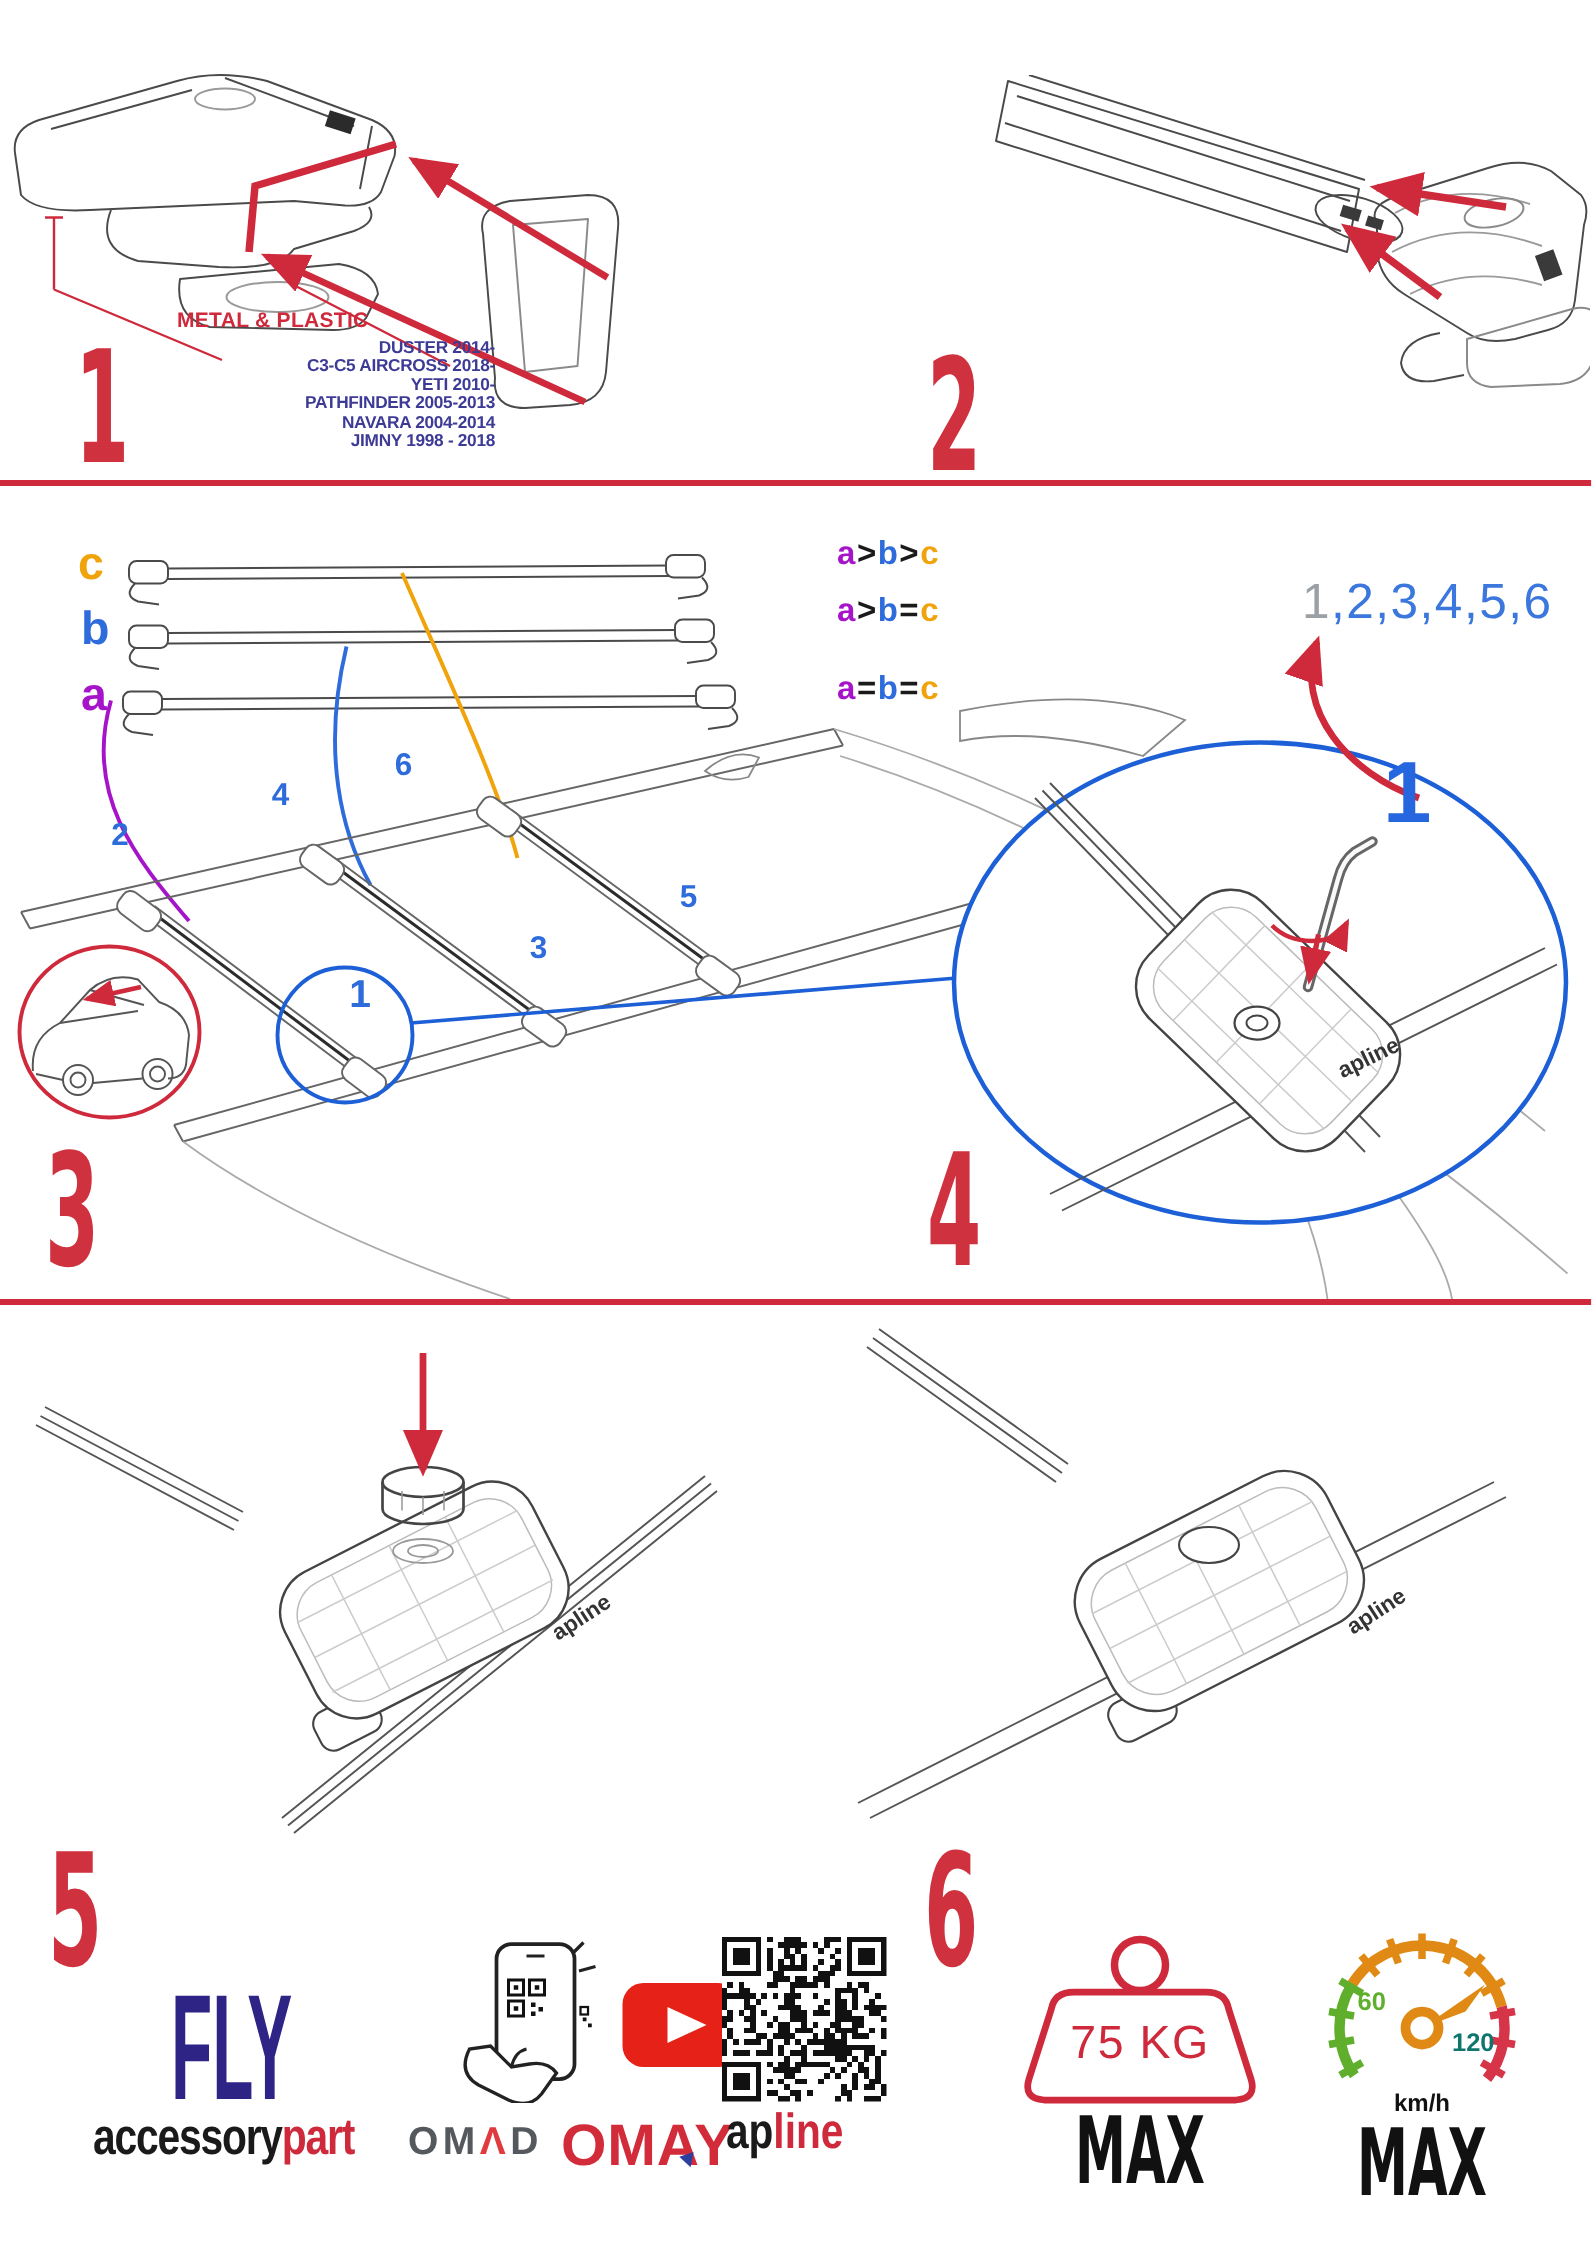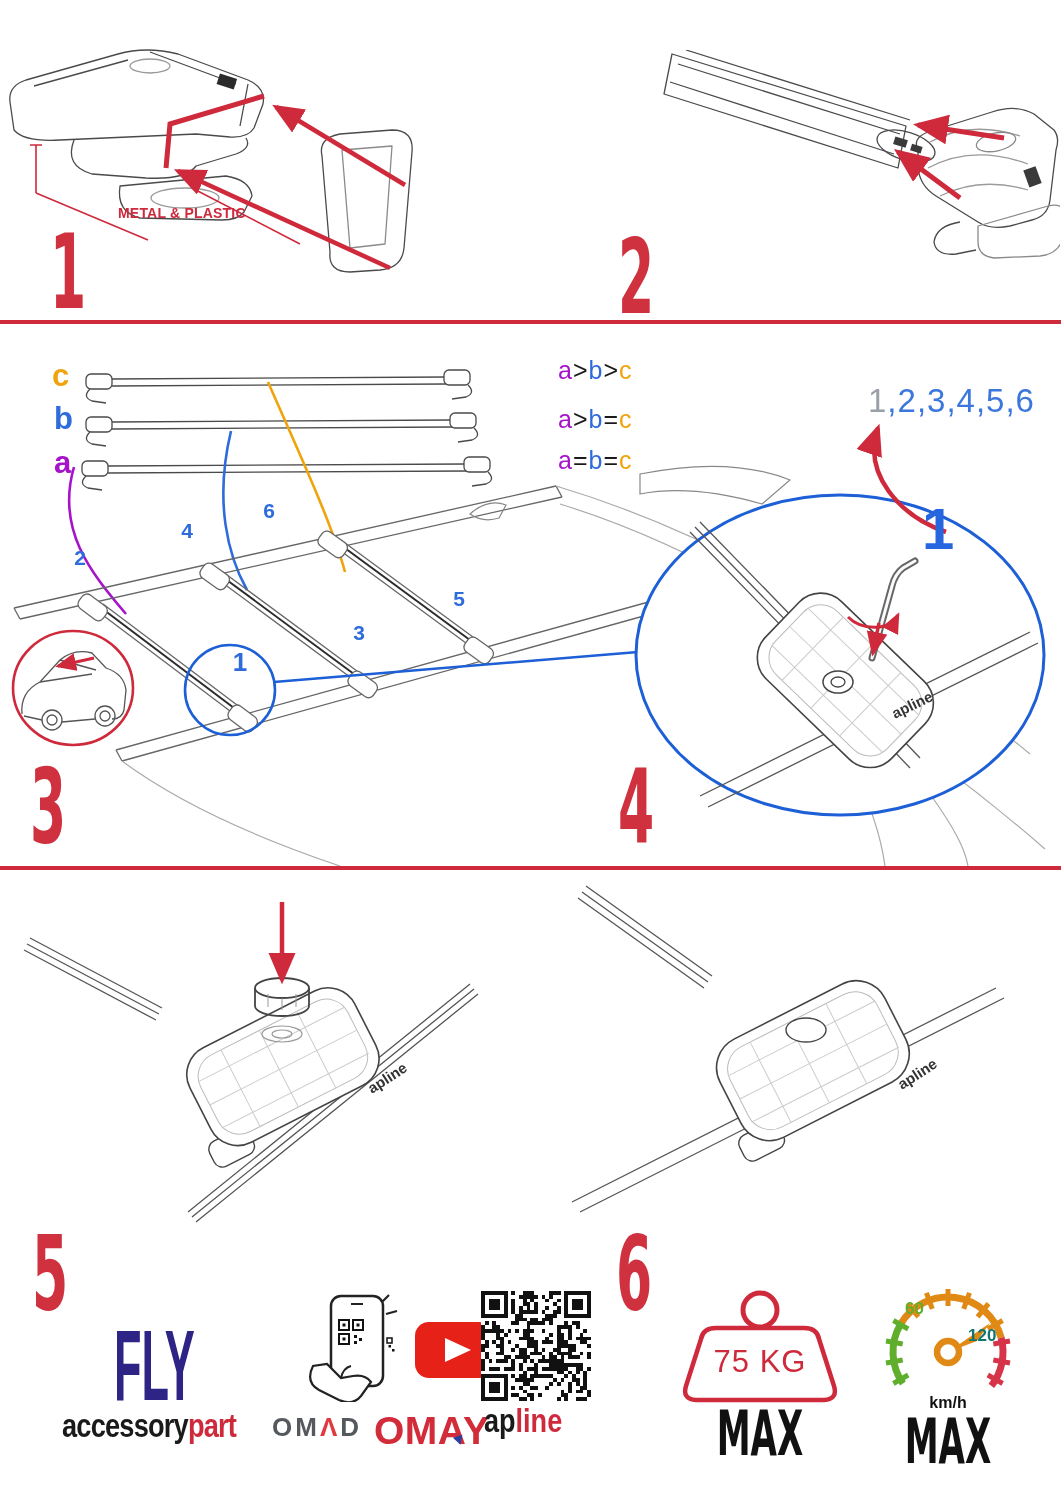--- a/index.html
+++ b/index.html
@@ -11,21 +11,21 @@
   .stepnum{position:absolute;font-family:"DejaVu Sans",sans-serif;font-weight:800;
            font-size:104px;line-height:0.82;color:#D0313F;
            transform:scaleX(0.5);transform-origin:0 0;}
   
   .material{position:absolute;left:118px;top:205px;width:212px;text-align:left;
             font-weight:700;font-size:14px;letter-spacing:.2px;color:#CE2A3C;}
   .models{position:absolute;left:118px;top:226px;width:212px;text-align:right;
           font-weight:700;font-size:11.5px;line-height:12.4px;letter-spacing:-.2px;color:#3D3B96;}
   
   .barlabel{position:absolute;font-size:31px;font-weight:700;line-height:1;}
-  .cmp{position:absolute;font-size:25px;font-weight:400;letter-spacing:1px;line-height:1;}
+  .cmp{position:absolute;font-size:22px;font-weight:700;letter-spacing:1px;line-height:1;}
   .ca{color:#A614C9}.cb{color:#2E6BDB}.cc{color:#F0A30A}.cop{color:#1a1a1a}
   .roofnum{position:absolute;transform:translate(-50%,-50%);color:#2E6BDB;
            font-weight:700;font-size:21px;line-height:1;}
   .seq{position:absolute;left:868px;top:382px;font-size:33px;font-weight:400;letter-spacing:1px;}
   .seq .g1{color:#9AA0A6}.seq .rest{color:#3B77DC}
   .callout1{position:absolute;left:922px;top:500px;font-size:58px;font-weight:800;color:#2667E0;line-height:1;}
   
   .fly{position:absolute;left:114px;top:1324px;font-size:100px;font-weight:800;line-height:0.82;
        color:#2D2486;transform:scaleX(0.45);transform-origin:0 0;}
   .accpart{position:absolute;left:62px;top:1406px;font-size:34px;font-weight:700;letter-spacing:-1px;
@@ -38,21 +38,21 @@
         letter-spacing:.5px;white-space:nowrap;}
   .omay-accent{position:absolute;left:80px;top:27px;width:0;height:0;border-left:5px solid transparent;
         border-right:5px solid transparent;border-top:9px solid #2B3F9E;transform:rotate(-18deg);}
   .apline{position:absolute;left:484px;top:1402px;font-size:33px;font-weight:700;letter-spacing:0;
           transform:scaleX(0.82);transform-origin:0 0;white-space:nowrap;}
   .apline .red{color:#CE2A3C}
   .kgtext{position:absolute;left:676px;top:1344px;width:168px;text-align:center;
           font-size:31px;font-weight:400;color:#CE2A3C;letter-spacing:1px;}
   .maxtext{position:absolute;font-family:"DejaVu Sans",sans-serif;font-size:62px;font-weight:700;color:#111;
            line-height:0.85;transform:scaleX(0.55);transform-origin:50% 0;width:168px;text-align:center;}
-  .sp-label{position:absolute;font-weight:700;font-size:17px;line-height:1;}
+  .sp-label{position:absolute;font-weight:700;font-size:17px;line-height:1;margin-top:26px;}
   .kmh{position:absolute;left:870px;top:1394px;width:156px;text-align:center;
        font-size:16px;font-weight:700;color:#111;}
 </style>
 </head>
 <body>
 
 <div class="page">
 
   <svg class="abs" style="left:0;top:40px" width="430" height="270" viewBox="0 0 430 270">
     <defs>
@@ -71,20 +71,28 @@
       <path d="M342,110 L392,106 L385,204 L350,208 Z" stroke="#8a8a8a"></path>
     </g>
     <rect x="218" y="36" width="18" height="11" transform="rotate(18 227 41)" fill="#2b2b2b"></rect>
     <path d="M264,56 L170,84 L166,128" fill="none" stroke="#CE2A3C" stroke-width="5"></path>
     <line x1="405" y1="145" x2="276" y2="67" stroke="#CE2A3C" stroke-width="4.5" marker-end="url(#ar1)"></line>
     <line x1="390" y1="228" x2="178" y2="131" stroke="#CE2A3C" stroke-width="4.5" marker-end="url(#ar1)"></line>
     <path d="M30,105 h12 M36,105 v48 M36,153 L148,200 M192,148 L300,204" fill="none" stroke="#CE2A3C" stroke-width="1.6"></path>
   </svg>
 
   <div class="material">METAL &amp; PLASTIC</div>
+  <div class="models">
+    <div>DUSTER 2014-</div>
+    <div>C3-C5 AIRCROSS 2018-</div>
+    <div>YETI 2010-</div>
+    <div>PATHFINDER 2005-2013</div>
+    <div>NAVARA 2004-2014</div>
+    <div>JIMNY 1998 - 2018</div>
+  </div>
   <div class="stepnum" style="left:50px;top:230px">1</div>
 
   <svg class="abs" style="left:660px;top:50px" width="400" height="215" viewBox="0 0 400 215">
     <defs>
       <marker id="ar2" markerWidth="8" markerHeight="8" refX="6" refY="3" orient="auto">
         <path d="M0,0 L7,3 L0,6 Z" fill="#CE2A3C"></path>
       </marker>
     </defs>
     <g fill="none" stroke="#4a4a4a" stroke-width="1.3" stroke-linejoin="round">
       <path d="M26,0 L250,70"></path>
@@ -204,21 +212,21 @@
     <path d="M946,208 C900,192 862,150 878,104" fill="none" stroke="#CE2A3C" stroke-width="4.5" marker-end="url(#arm)"></path>
   </svg>
 
   <span class="barlabel cc" style="left:52px;top:360px">c</span>
   <span class="barlabel cb" style="left:54px;top:403px">b</span>
   <span class="barlabel ca" style="left:54px;top:447px">a</span>
 
   <div class="cmp" style="left:558px;top:358px">
     <span class="ca">a</span><span class="cop">&gt;</span><span class="cb">b</span><span class="cop">&gt;</span><span class="cc">c</span>
   </div>
-  <div class="cmp" style="left:558px;top:407px">
+  <div class="cmp" style="left:558px;top:396px">
     <span class="ca">a</span><span class="cop">&gt;</span><span class="cb">b</span><span class="cop">=</span><span class="cc">c</span>
   </div>
   <div class="cmp" style="left:558px;top:448px">
     <span class="ca">a</span><span class="cop">=</span><span class="cb">b</span><span class="cop">=</span><span class="cc">c</span>
   </div>
 
   <span class="roofnum" style="left:80px;top:557px">2</span>
   <span class="roofnum" style="left:187px;top:530px">4</span>
   <span class="roofnum" style="left:269px;top:510px">6</span>
   <span class="roofnum" style="left:240px;top:662px;font-size:26px">1</span>

